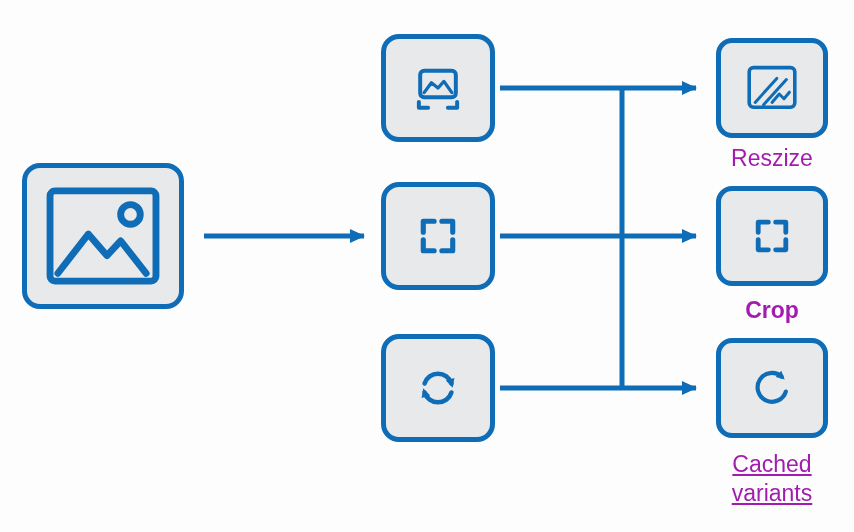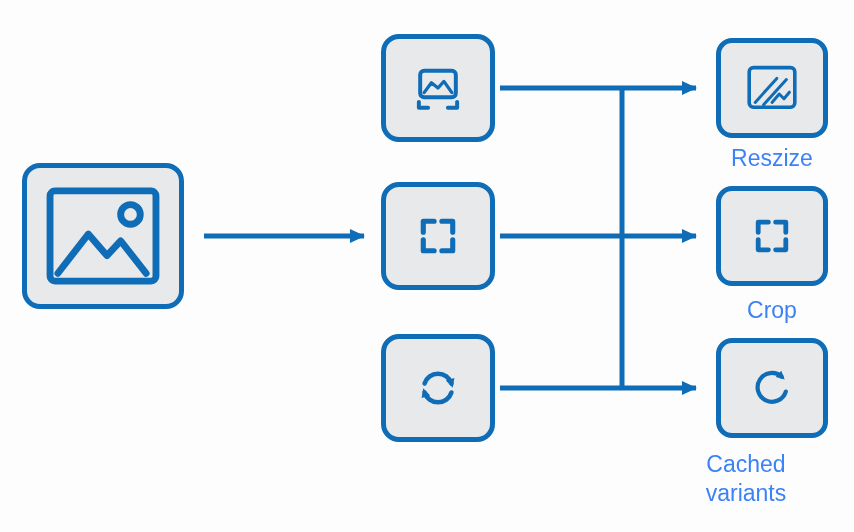--- a/index.html
+++ b/index.html
@@ -24,29 +24,29 @@
   .icon-box.small { left: 381px; width: 114px; height: 108px; border-radius: 18px; }
   .icon-box.out   { left: 716px; width: 112px; height: 100px; border-radius: 16px; }
   .t-top { top: 34px; }
   .t-mid { top: 182px; }
   .t-bot { top: 334px; }
   .o-top { top: 38px; }
   .o-mid { top: 186px; }
   .o-bot { top: 338px; }
   .label {
     position: absolute;
-    color: #3b82f6;
+    color: #a21caf;
     font-size: 23px;
     line-height: 1.25;
     text-align: center;
   }
   .label.source { left: 3px;   top: 322px; width: 200px; }
   .label.reszize { left: 712px; top: 144px; width: 120px; }
-  .label.crop    { left: 712px; top: 296px; width: 120px; }
-  .label.cached  { left: 676px; top: 450px; width: 140px; }
+  .label.crop    { left: 712px; top: 296px; width: 120px; font-weight: bold; }
+  .label.cached  { left: 702px; top: 450px; width: 140px; text-decoration: underline; }
   svg.glyph { display: block; stroke: #0f6cb6; fill: none; stroke-linecap: round; stroke-linejoin: round; }
 </style>
 </head>
 <body>
 
 <div class="canvas">
 
   <svg class="arrows" viewBox="0 0 854 532">
     <defs>
       <marker id="ah" markerWidth="20" markerHeight="18" refX="15" refY="8" orient="auto" markerUnits="userSpaceOnUse">

